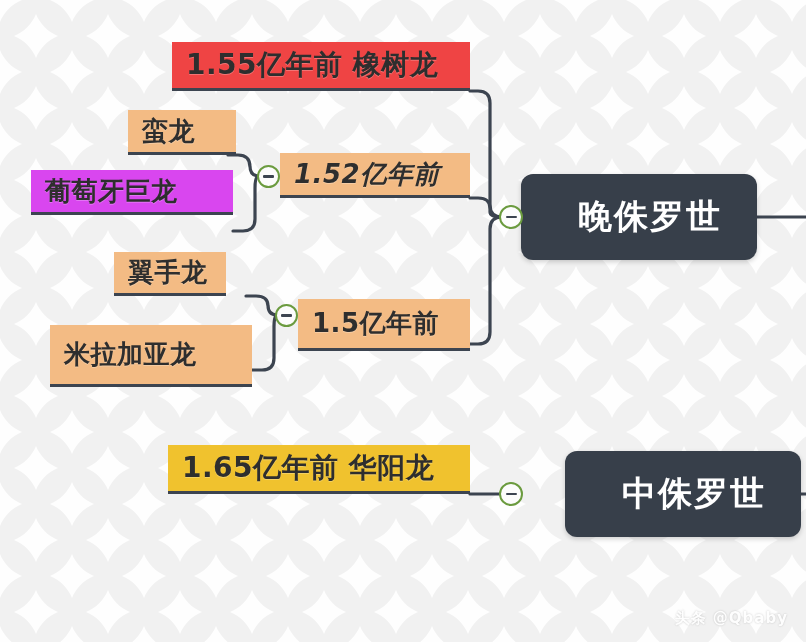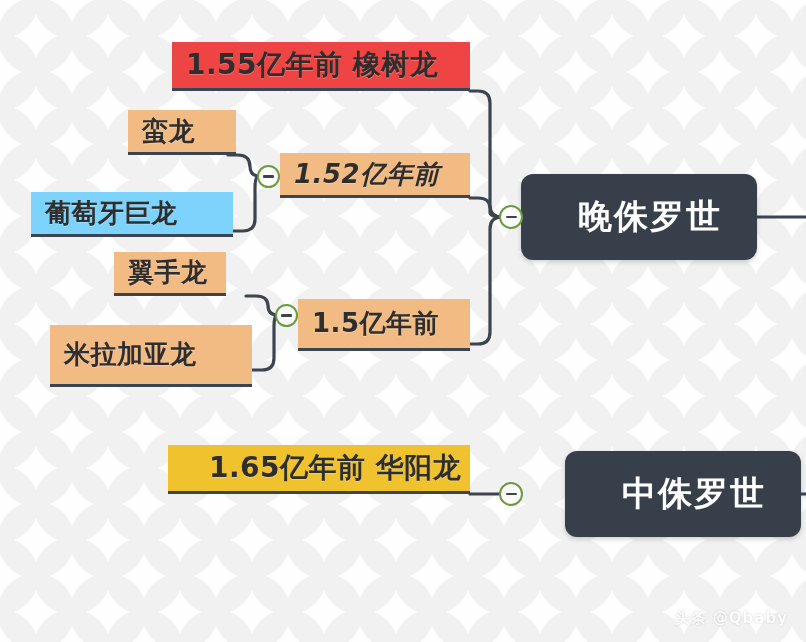--- a/index.html
+++ b/index.html
@@ -146,21 +146,21 @@
   </svg>
 
   <div class="node node-flat" style="left:172px; top:42px; width:298px; height:49px; background:#ef4444;">
     <span class="node-label" style="font-size:28px;">1.55亿年前 橡树龙</span>
   </div>
 
   <div class="node node-flat" style="left:128px; top:110px; width:108px; height:45px; background:#f3bb84;">
     <span class="node-label" style="font-size:26px;">蛮龙</span>
   </div>
 
-  <div class="node node-flat" style="left:31px; top:192px; width:202px; height:45px; background:#7dd3fc;">
+  <div class="node node-flat" style="left:31px; top:170px; width:202px; height:45px; background:#d946ef;">
     <span class="node-label" style="font-size:26px;">葡萄牙巨龙</span>
   </div>
 
   <div class="node node-flat" style="left:280px; top:153px; width:190px; height:45px; background:#f3bb84;">
     <span class="node-label" style="font-size:26px;font-style:italic;">1.52亿年前</span>
   </div>
 
   <div class="node node-flat" style="left:114px; top:252px; width:112px; height:44px; background:#f3bb84;">
     <span class="node-label" style="font-size:26px;">翼手龙</span>
   </div>
@@ -171,21 +171,21 @@
 
   <div class="node node-flat" style="left:298px; top:299px; width:172px; height:52px; background:#f3bb84;">
     <span class="node-label" style="font-size:26px;">1.5亿年前</span>
   </div>
 
   <div class="node node-dark" style="left:521px; top:174px; width:236px; height:86px;">
     <span class="node-label" style="font-size:34px;">晚侏罗世</span>
   </div>
 
   <div class="node node-flat" style="left:168px; top:445px; width:302px; height:49px; background:#f0c22e;">
-    <span class="node-label" style="font-size:28px;margin-left:27px;">1.65亿年前 华阳龙</span>
+    <span class="node-label" style="font-size:28px;">1.65亿年前 华阳龙</span>
   </div>
 
   <div class="node node-dark" style="left:521px; top:451px; width:236px; height:86px;margin-left:44px;">
     <span class="node-label" style="font-size:34px;">中侏罗世</span>
   </div>
 
   <div class="toggle" style="left:257px; top:165px; width:23px; height:23px;">
     <span class="minus" style="width:11px; height:2.4px;"></span>
   </div>
 

